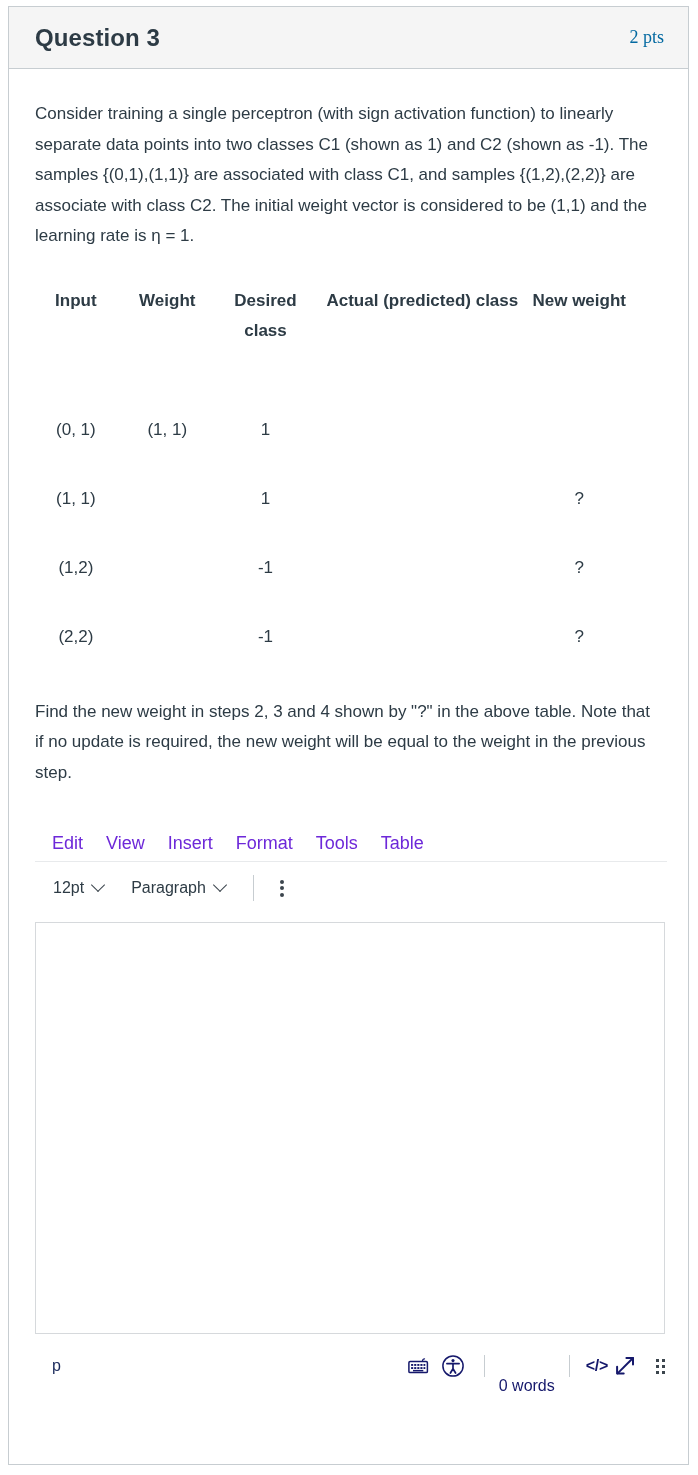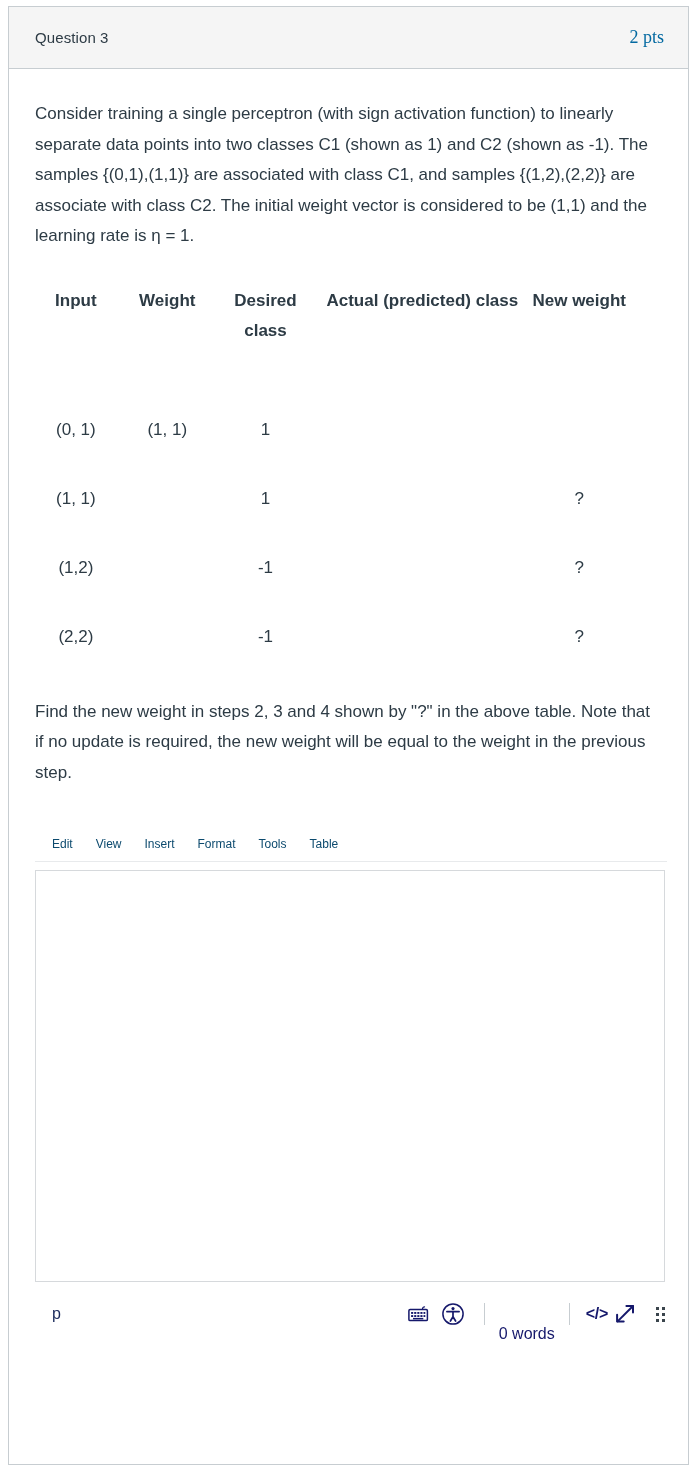--- a/index.html
+++ b/index.html
@@ -30,22 +30,22 @@
     height: 62px;
     background: #f5f5f5;
     border-bottom: 1px solid #c7cdd1;
     display: flex;
     align-items: center;
     justify-content: space-between;
     padding: 0 24px 0 26px;
     box-sizing: border-box;
   }
   .q-title {
-    font-size: 15px;
-    font-weight: normal;
+    font-size: 24px;
+    font-weight: bold;
     color: #2d3b45;
     letter-spacing: 0.1px;
   }
   .q-points {
     font-size: 18px;
     color: #0369a1;
     font-family: Liberation Serif, serif;
   }
 
   
@@ -108,22 +108,22 @@
   }
   .rce-menubar {
     display: flex;
     align-items: center;
     height: 36px;
     padding-left: 17px;
     border-bottom: 1px solid #e8eaec;
     box-sizing: border-box;
   }
   .rce-menu-item {
-    font-size: 12px;
-    color: #0c4a6e;
+    font-size: 18px;
+    color: #6d28d9;
     margin-right: 23px;
     cursor: default;
     white-space: nowrap;
   }
   .rce-toolbar {
     display: flex;
     align-items: center;
     height: 52px;
     padding-left: 18px;
     box-sizing: border-box;
@@ -300,20 +300,36 @@
 
       <div class="rce-menubar">
         <div class="rce-menu-item">Edit</div>
         <div class="rce-menu-item">View</div>
         <div class="rce-menu-item">Insert</div>
         <div class="rce-menu-item">Format</div>
         <div class="rce-menu-item">Tools</div>
         <div class="rce-menu-item">Table</div>
       </div>
 
+      <div class="rce-toolbar">
+        <div class="rce-select">
+          <span>12pt</span>
+          <span class="chev"></span>
+        </div>
+        <div class="rce-select">
+          <span>Paragraph</span>
+          <span class="chev"></span>
+        </div>
+        <div class="tb-divider"></div>
+        <div class="kebab">
+          <span></span>
+            <span></span>
+            <span></span>
+        </div>
+      </div>
 
       <div class="rce-area"></div>
 
       <div class="rce-status">
         <div class="status-path">p</div>
 
         <div class="status-right">
 
           <div class="status-icon">
             <svg width="22" height="16" viewBox="0 0 22 16" fill="none" xmlns="http://www.w3.org/2000/svg">

